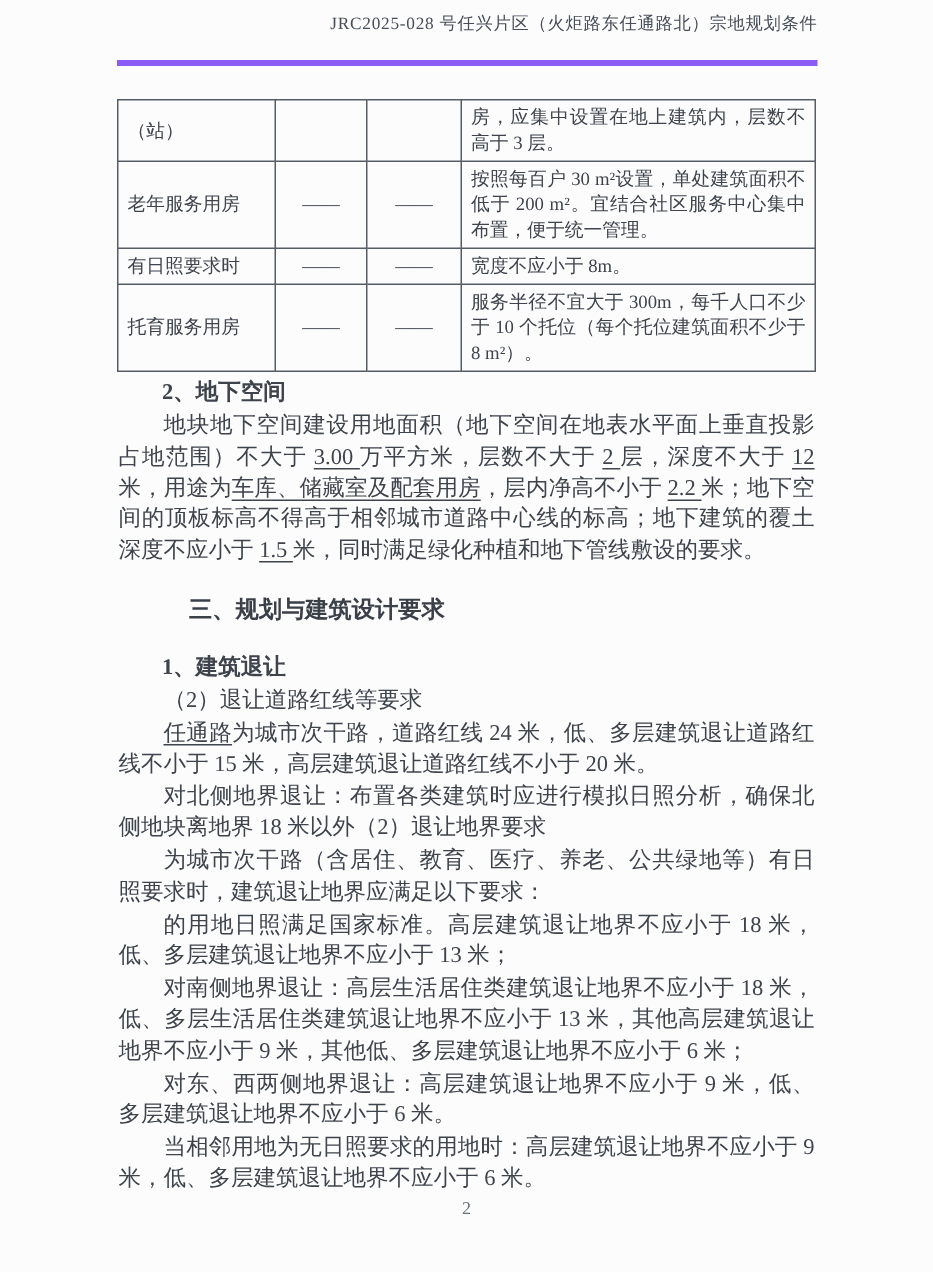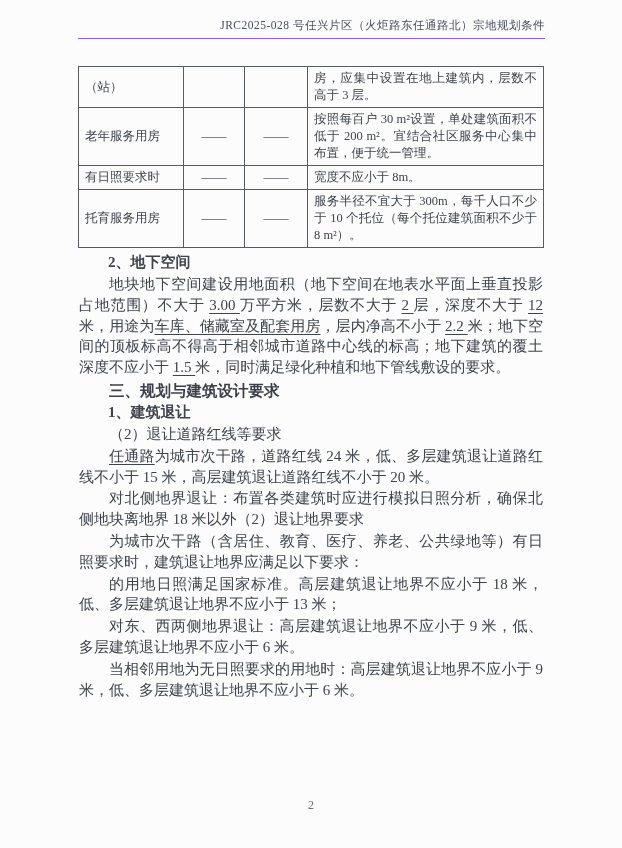--- a/index.html
+++ b/index.html
@@ -7,27 +7,27 @@
     position:relative;
     width:622px;height:848px;
     margin:0 auto;
     background:#fcfcfd;
     color:#3e434c;
     font-family:"Liberation Serif","DejaVu Serif",serif;
     overflow:hidden;
     box-shadow:0 0 4px rgba(0,0,0,.15);
   }
   .header{
-    position:absolute;left:78px;top:18px;width:467px;
+    position:absolute;left:78px;top:8px;width:467px;
     text-align:right;
     font-size:11.5px;
     letter-spacing:.5px;
     color:#474d58;
-    border-bottom:1px solid #8b5cf6;
-    padding-bottom:5px;
+    border-bottom:4px solid #8b5cf6;
+    padding-bottom:17px;
   }
   .content{
     position:absolute;left:78px;top:66px;width:466px;
   }
   table.ptable{
     width:100%;
     border-collapse:collapse;
     table-layout:fixed;
     font-size:12.5px;
     color:#3e434c;
@@ -51,21 +51,21 @@
     font-family:Liberation Serif, serif;
   }
   .h-serif-bold{
     margin:0;
     text-indent:2em;
     font-weight:700;
     font-size:15px;
     line-height:21px;
   }
   .h-hei{
-    margin:0;
+    margin:17px;
     text-indent:2em;
     font-family:"Liberation Sans","DejaVu Sans",sans-serif;
     font-weight:700;
     font-size:15.5px;
     line-height:23px;
     color:#3a3f48;
   }
   .u{text-decoration:underline;text-underline-offset:3px;}
   .footer{
     position:absolute;left:0;right:0;top:798px;
@@ -119,20 +119,21 @@
       <p class="para"><span>地块地下空间建设用地面积（地下空间在地表水平面上垂直投影占地范围）不大于 </span><span class="u">3.00 </span><span>万平方米，层数不大于 </span><span class="u">2 </span><span>层，深度不大于 </span><span class="u">12 </span><span>米，用途为</span><span class="u">车库、储藏室及配套用房</span><span>，层内净高不小于 </span><span class="u">2.2 </span><span>米；地下空间的顶板标高不得高于相邻城市道路中心线的标高；地下建筑的覆土深度不应小于 </span><span class="u">1.5 </span><span>米，同时满足绿化种植和地下管线敷设的要求。</span></p>
 
       <p class="h-hei">三、规划与建筑设计要求</p>
       <p class="h-serif-bold">1、建筑退让</p>
       <p class="para">（2）退让道路红线等要求</p>
 
       <p class="para"><span class="u">任通路</span><span>为城市次干路，道路红线 24 米，低、多层建筑退让道路红线不小于 15 米，高层建筑退让道路红线不小于 20 米。</span></p>
       <p class="para">对北侧地界退让：布置各类建筑时应进行模拟日照分析，确保北侧地块离地界 18 米以外（2）退让地界要求</p>
       <p class="para">为城市次干路（含居住、教育、医疗、养老、公共绿地等）有日照要求时，建筑退让地界应满足以下要求：</p>
       <p class="para">的用地日照满足国家标准。高层建筑退让地界不应小于 18 米，低、多层建筑退让地界不应小于 13 米；</p>
+      <p class="para">对南侧地界退让：高层生活居住类建筑退让地界不应小于 18 米，低、多层生活居住类建筑退让地界不应小于 13 米，其他高层建筑退让地界不应小于 9 米，其他低、多层建筑退让地界不应小于 6 米；</p>
       <p class="para">对东、西两侧地界退让：高层建筑退让地界不应小于 9 米，低、多层建筑退让地界不应小于 6 米。</p>
       <p class="para">当相邻用地为无日照要求的用地时：高层建筑退让地界不应小于 9 米，低、多层建筑退让地界不应小于 6 米。</p>
     </div>
 
   </div>
 
   <div class="footer">
     <span>2</span>
   </div>
 

